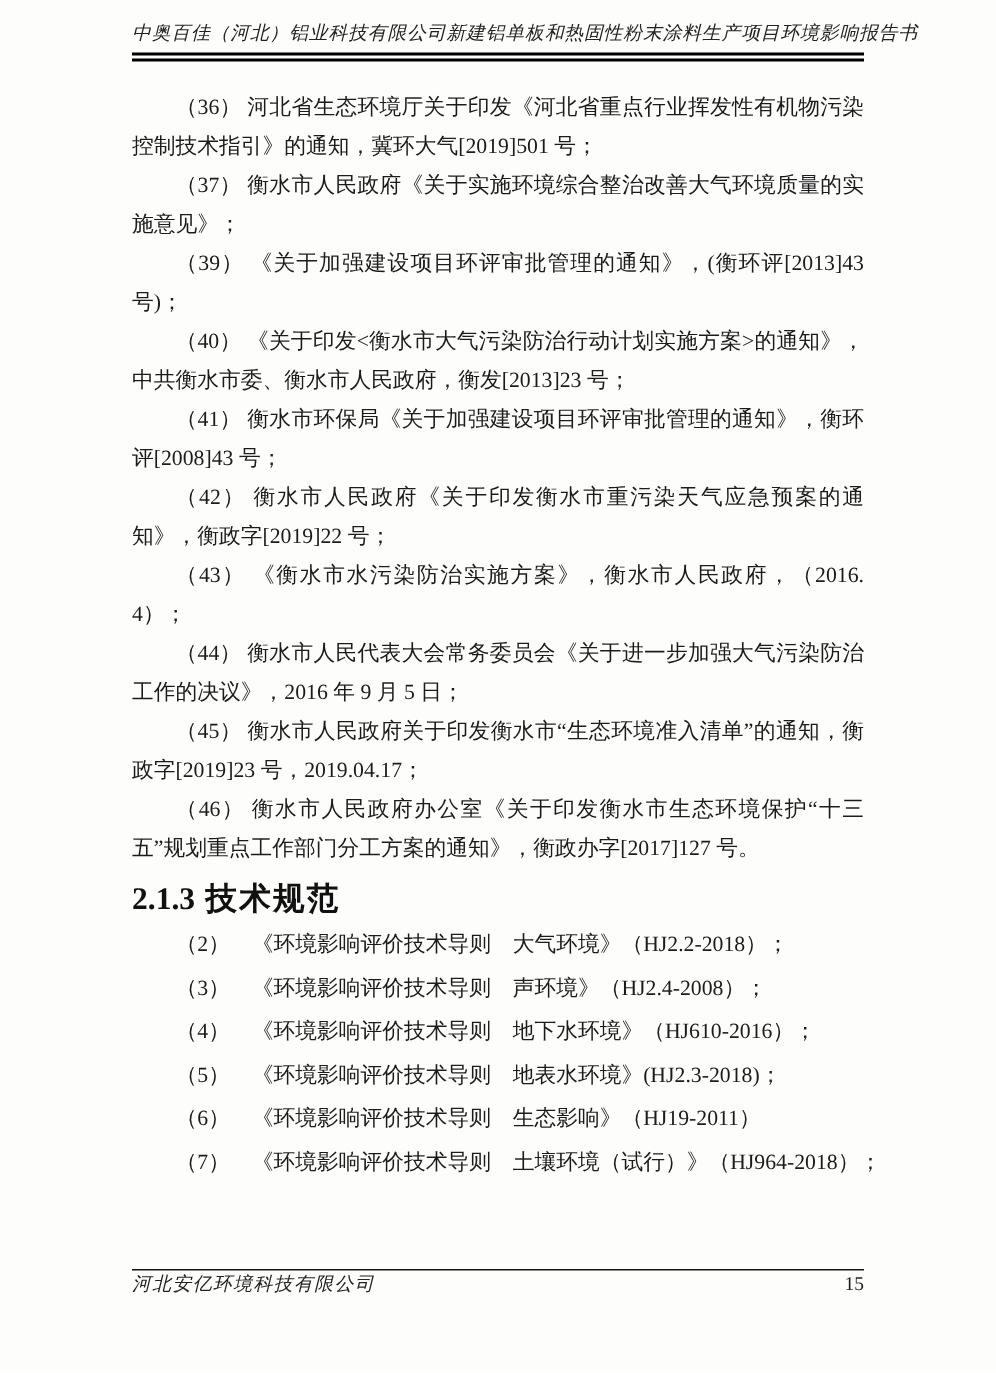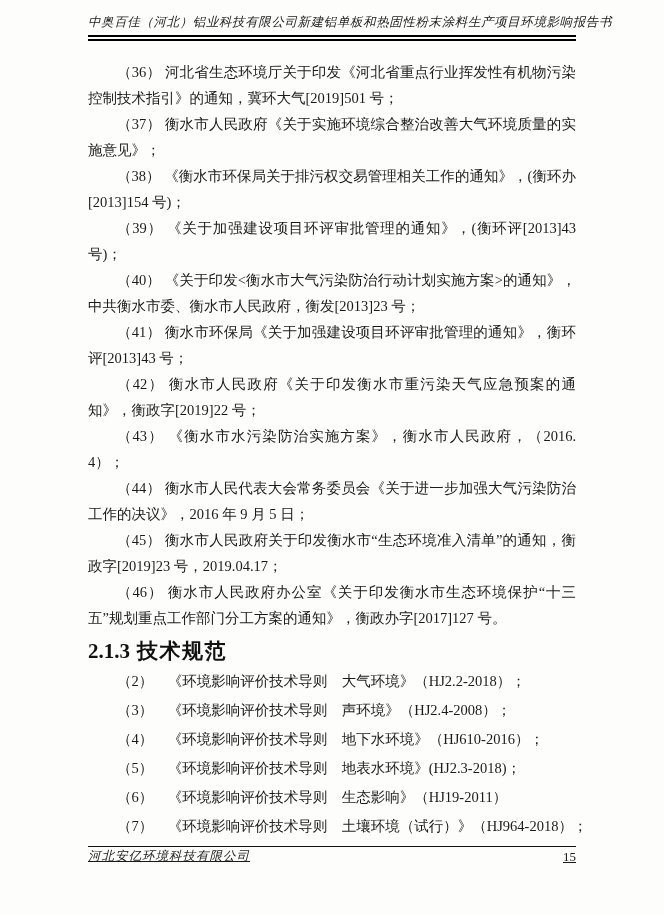--- a/index.html
+++ b/index.html
@@ -75,22 +75,21 @@
     position: absolute;
     top: 846px;
     left: 88px;
     right: 88px;
   }
   .footer-rule { border-top: 1.5px solid #111; }
   .footer-row {
     margin-top: 1px;
     display: flex;
     justify-content: space-between;
-    align-items: flex-end;
-    text-decoration: underline;
+    align-items: flex-start;
   }
   .footer-company {
     font-size: 12.5px;
     font-style: italic;
     letter-spacing: 1px;
     color: #222;
   }
   .footer-page-number {
     font-size: 13px;
     color: #1b1b1b;
@@ -108,27 +107,26 @@
 
   <div class="body">
 
     <div class="paragraphs">
 
 
         <p class="para">（36） 河北省生态环境厅关于印发《河北省重点行业挥发性有机物污染控制技术指引》的通知，冀环大气[2019]501 号；</p>
 
         <p class="para">（37） 衡水市人民政府《关于实施环境综合整治改善大气环境质量的实施意见》；</p>
 
-        <p class="para">（38） 《衡水市环保局关于排污权交易管理相关工作的通知》，(衡环办[2013]154 号)；</p>
 
         <p class="para">（39） 《关于加强建设项目环评审批管理的通知》，(衡环评[2013]43 号)；</p>
 
         <p class="para">（40） 《关于印发&lt;衡水市大气污染防治行动计划实施方案&gt;的通知》，中共衡水市委、衡水市人民政府，衡发[2013]23 号；</p>
 
-        <p class="para">（41） 衡水市环保局《关于加强建设项目环评审批管理的通知》，衡环评[2013]43 号；</p>
+        <p class="para">（41） 衡水市环保局《关于加强建设项目环评审批管理的通知》，衡环评[2008]43 号；</p>
 
         <p class="para">（42） 衡水市人民政府《关于印发衡水市重污染天气应急预案的通知》，衡政字[2019]22 号；</p>
 
         <p class="para">（43） 《衡水市水污染防治实施方案》，衡水市人民政府，（2016.4）；</p>
 
         <p class="para">（44） 衡水市人民代表大会常务委员会《关于进一步加强大气污染防治工作的决议》，2016 年 9 月 5 日；</p>
 
         <p class="para">（45） 衡水市人民政府关于印发衡水市“生态环境准入清单”的通知，衡政字[2019]23 号，2019.04.17；</p>
 
         <p class="para">（46） 衡水市人民政府办公室《关于印发衡水市生态环境保护“十三五”规划重点工作部门分工方案的通知》，衡政办字[2017]127 号。</p>

